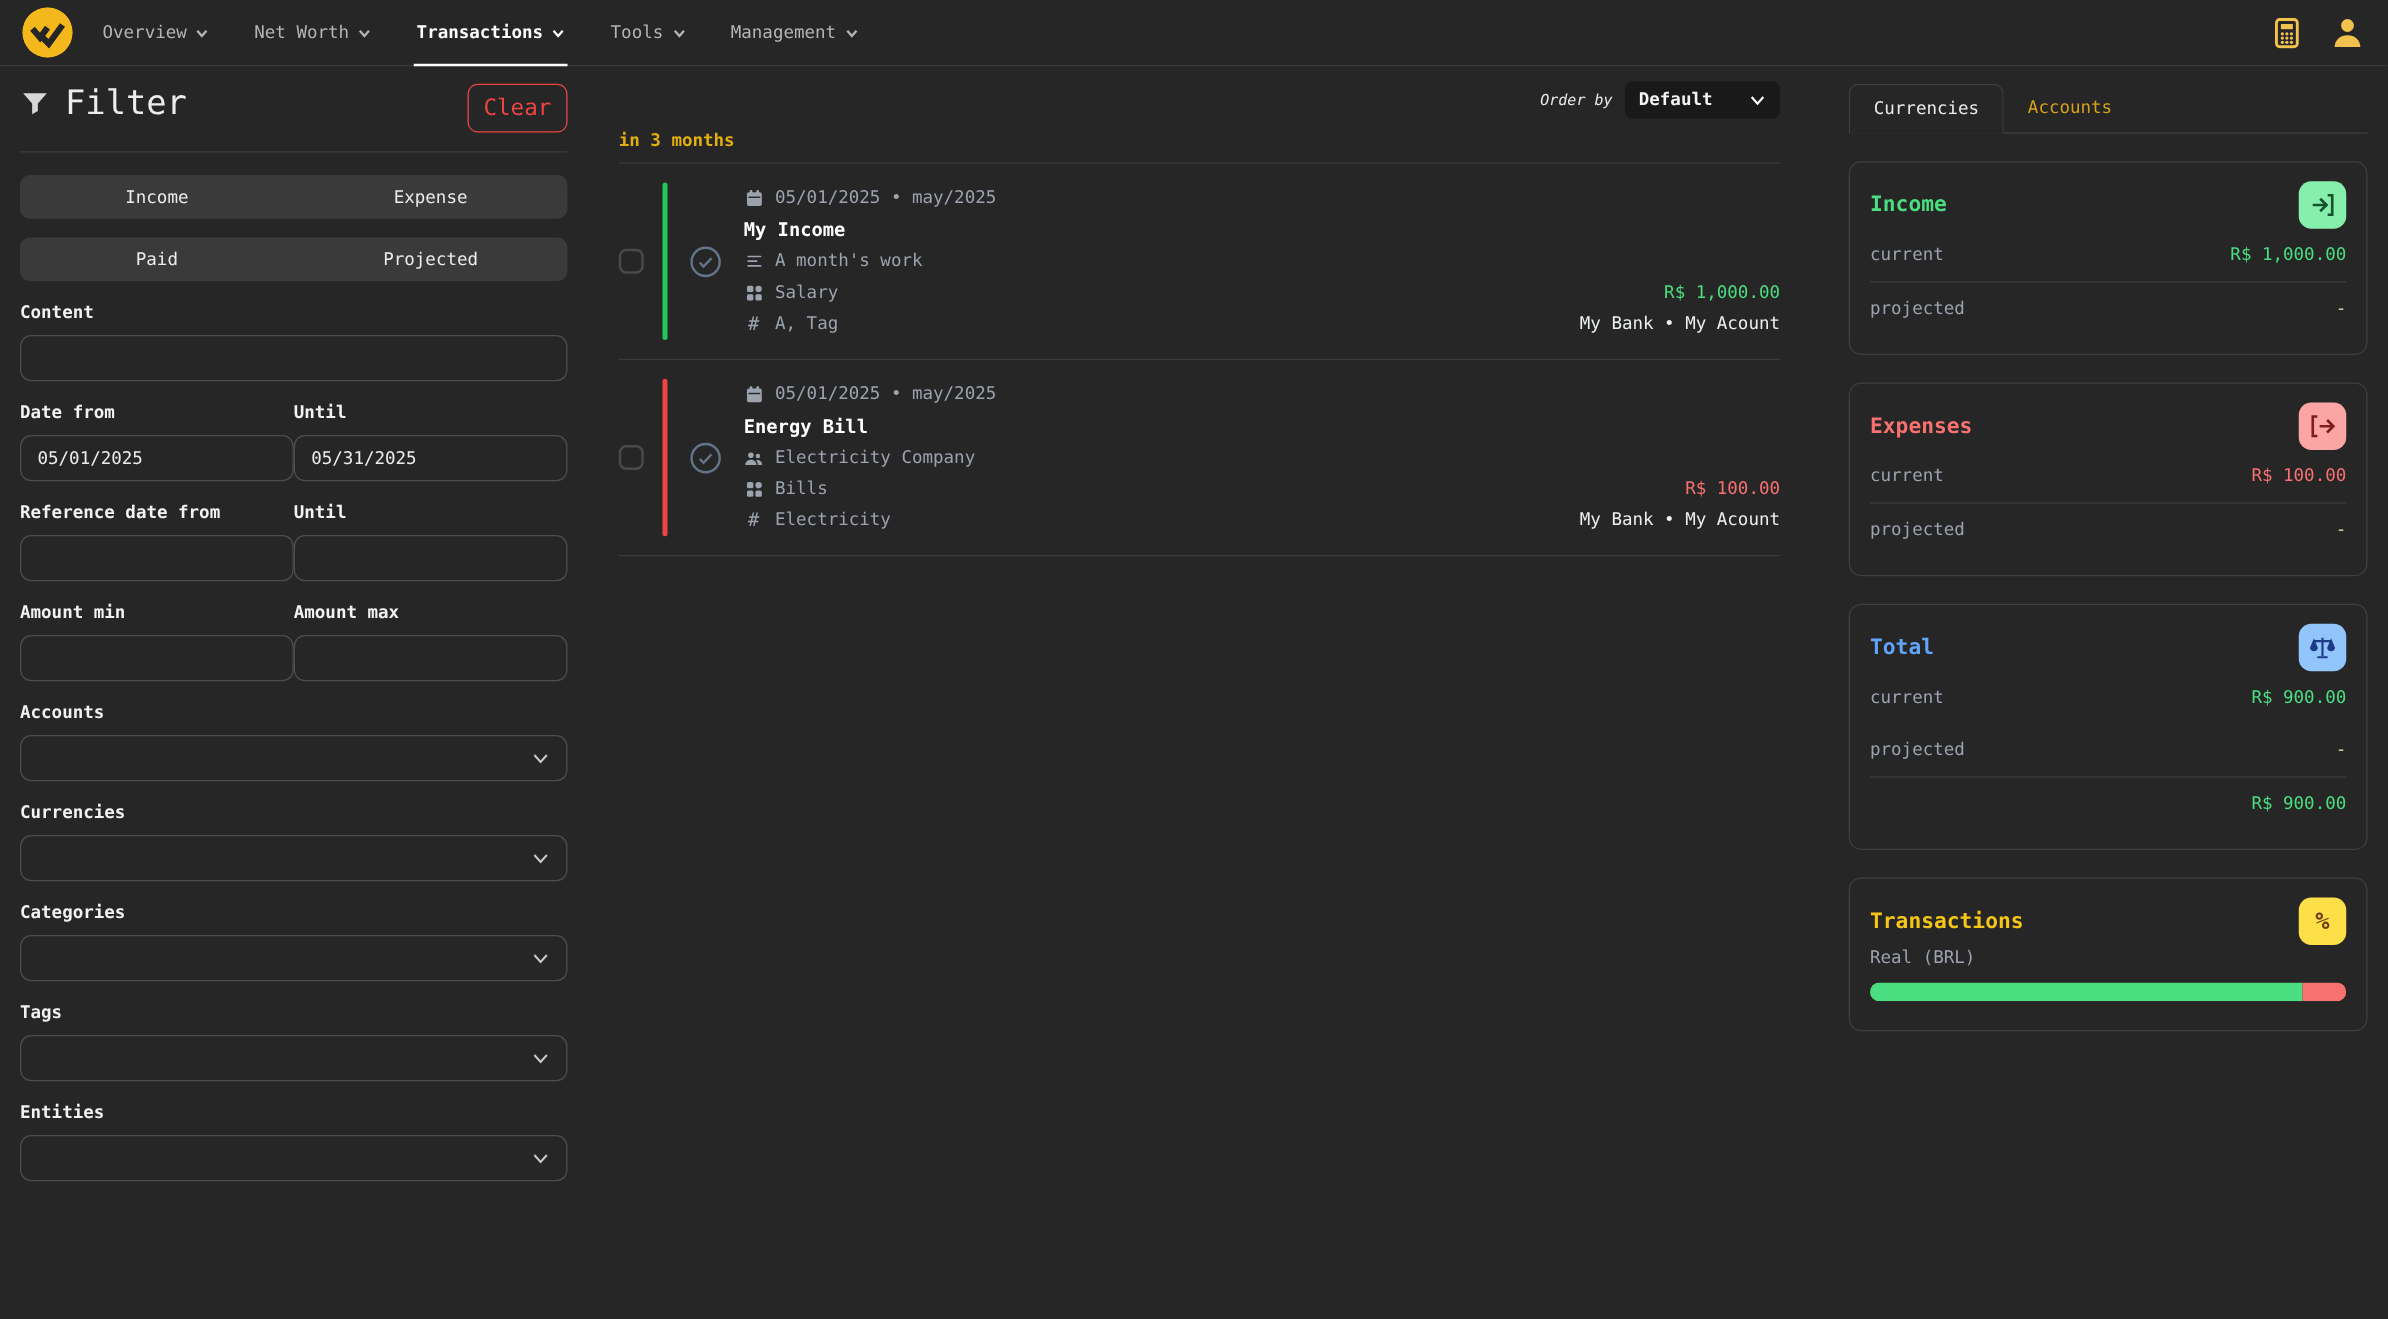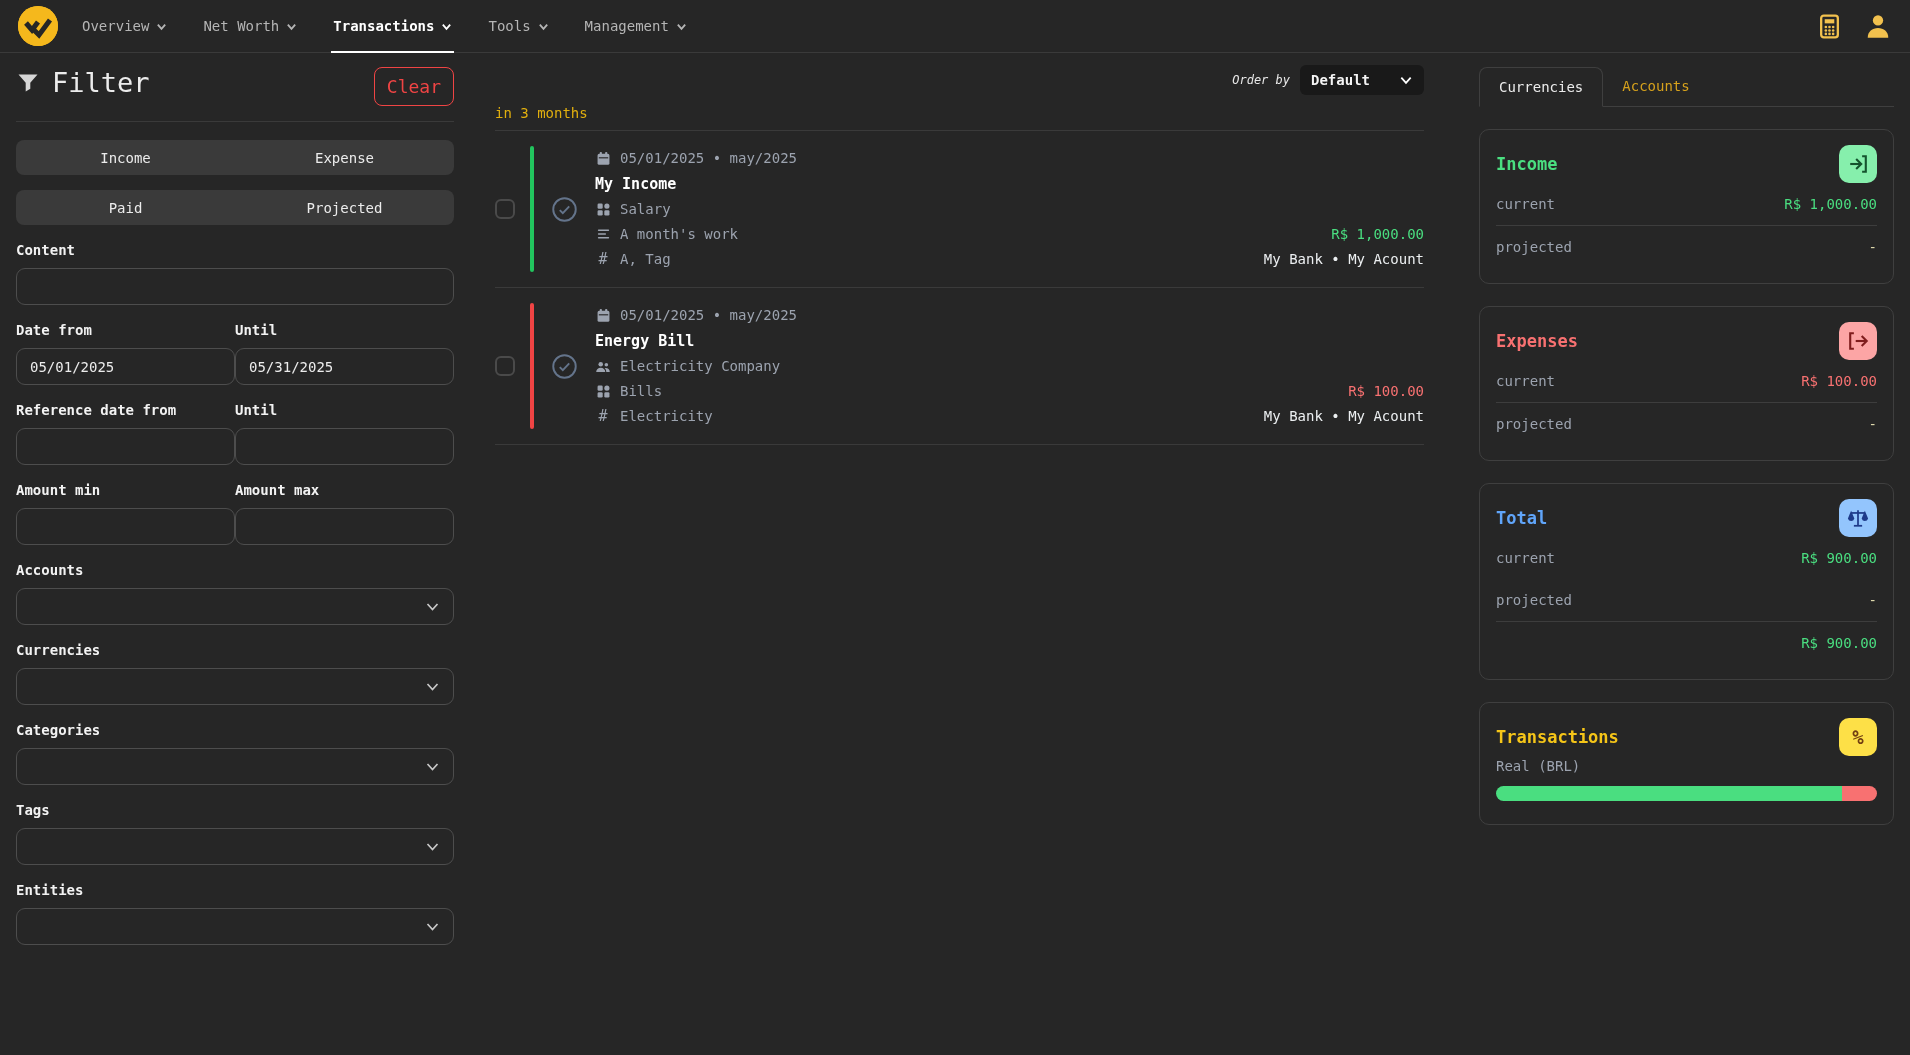--- a/index.html
+++ b/index.html
@@ -57,21 +57,21 @@
   
   .tx-col { flex:1; padding:12px 28px 0 25px; min-width:0; }
   .tx-header { display:flex; justify-content:flex-end; align-items:center; gap:10px; }
   .order-label { color:#e8e8e8; font-size:12px;font-style:italic; }
   .order-select {
     background:#191919; border-radius:6px; height:30px; min-width:124px;
     display:flex; align-items:center; justify-content:space-between; gap:14px;
     padding:0 11px; font-weight:bold; color:#f4f4f4; cursor:pointer;
   }
   .order-select .select-chevron { color:#ffffff; width:14px; height:14px; }
-  .group-label { color:#e1af0e; font-weight:normal; margin-top:10px; padding-bottom:9px; border-bottom:1px solid #3a3a3a; }
+  .group-label { color:#e1af0e; font-weight:bold; margin-top:10px; padding-bottom:9px; border-bottom:1px solid #3a3a3a; }
   .tx-item { display:flex; align-items:stretch; padding:15px 0; border-bottom:1px solid #3a3a3a; }
   .checkbox { width:20px; height:20px; border:2px solid #4a4a4a; border-radius:6px; align-self:center; cursor:pointer; flex:none; }
   .tx-bar { width:4px; border-radius:2px; margin-left:15px; align-self:stretch; flex:none; }
   .tx-bar.income { background:#22c55e; }
   .tx-bar.expense { background:#ef4444; }
   .status-icon { width:27px; height:27px; align-self:center; margin:0 17px; flex:none; }
   .tx-body { flex:1; display:flex; min-width:0; }
   .tx-lines { flex:1; display:flex; flex-direction:column; }
   .tx-line { display:flex; align-items:center; gap:9px; color:#9ca3af; line-height:25px; }
   .tx-ic { width:16px; height:16px; flex:none; display:flex; align-items:center; justify-content:center; color:#9ca3af; font-size:15px; }
@@ -304,37 +304,37 @@
                   <rect x="14.6" y="1.5" width="3.4" height="6" rx="1.4"></rect>
                   <rect x="4.5" y="10" width="15" height="1.8" fill="#262626"></rect>
                 </svg>
             </span>
             <span>05/01/2025 • may/2025</span>
           </div>
           <div class="tx-title">My Income</div>
           <div class="tx-line">
             <span class="tx-ic">
               <svg width="15" height="15" viewBox="0 0 24 24" fill="#9ca3af">
+                  <rect x="3" y="4" width="18" height="2.2" rx="1"></rect>
+                  <rect x="3" y="10" width="13" height="2.2" rx="1"></rect>
+                  <rect x="3" y="16" width="18" height="2.2" rx="1"></rect>
+                </svg>
+            </span>
+            <span>A month's work</span>
+          </div>
+          <div class="tx-line">
+            <span class="tx-ic">
+              <svg width="15" height="15" viewBox="0 0 24 24" fill="#9ca3af">
                   <rect x="2.5" y="2.5" width="8.2" height="8.2" rx="2"></rect>
                   <rect x="13.3" y="2.5" width="8.2" height="8.2" rx="4"></rect>
                   <rect x="2.5" y="13.3" width="8.2" height="8.2" rx="2"></rect>
                   <rect x="13.3" y="13.3" width="8.2" height="8.2" rx="2"></rect>
                 </svg>
             </span>
             <span>Salary</span>
-          </div>
-          <div class="tx-line">
-            <span class="tx-ic">
-              <svg width="15" height="15" viewBox="0 0 24 24" fill="#9ca3af">
-                  <rect x="3" y="4" width="18" height="2.2" rx="1"></rect>
-                  <rect x="3" y="10" width="13" height="2.2" rx="1"></rect>
-                  <rect x="3" y="16" width="18" height="2.2" rx="1"></rect>
-                </svg>
-            </span>
-            <span>A month's work</span>
           </div>
           <div class="tx-line">
             <span class="tx-ic">#</span>
             <span>A, Tag</span>
           </div>
         </div>
         <div class="tx-right">
           <div class="amount green">R$ 1,000.00</div>
           <div class="tx-account">My Bank • My Acount</div>
         </div>

